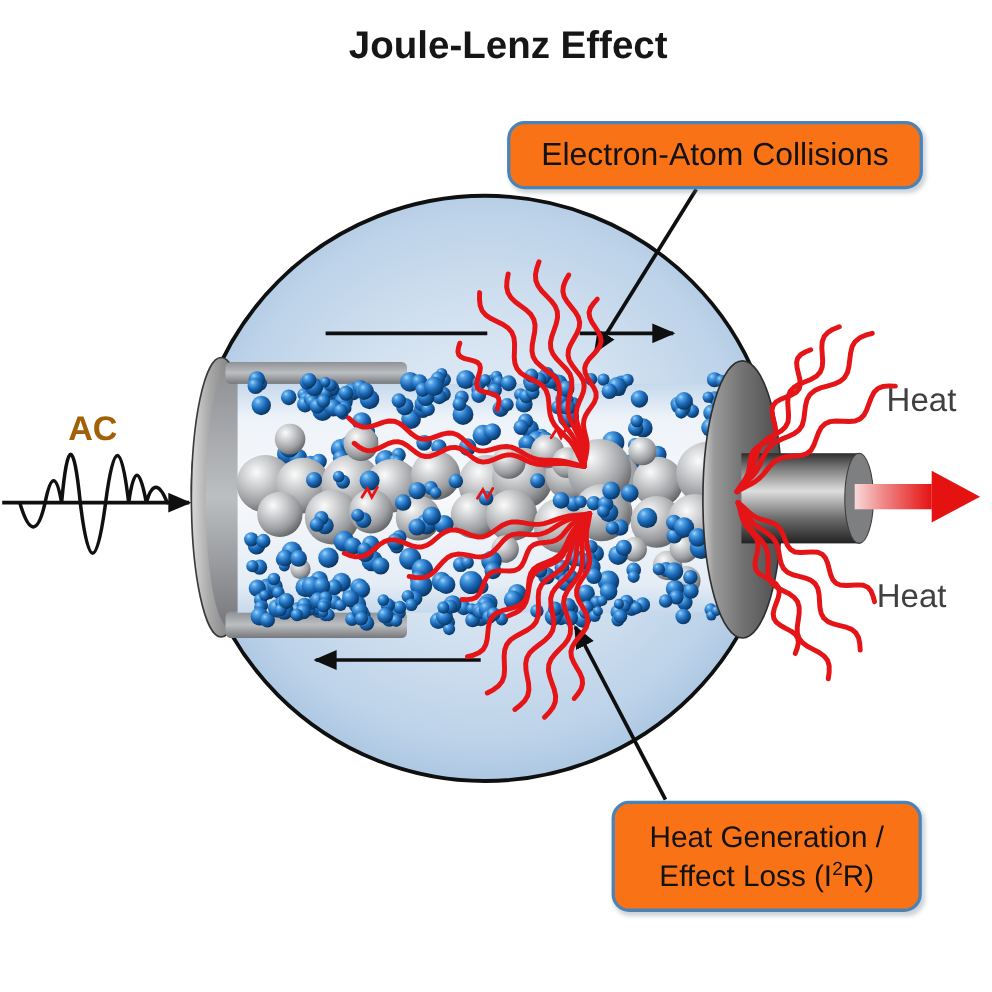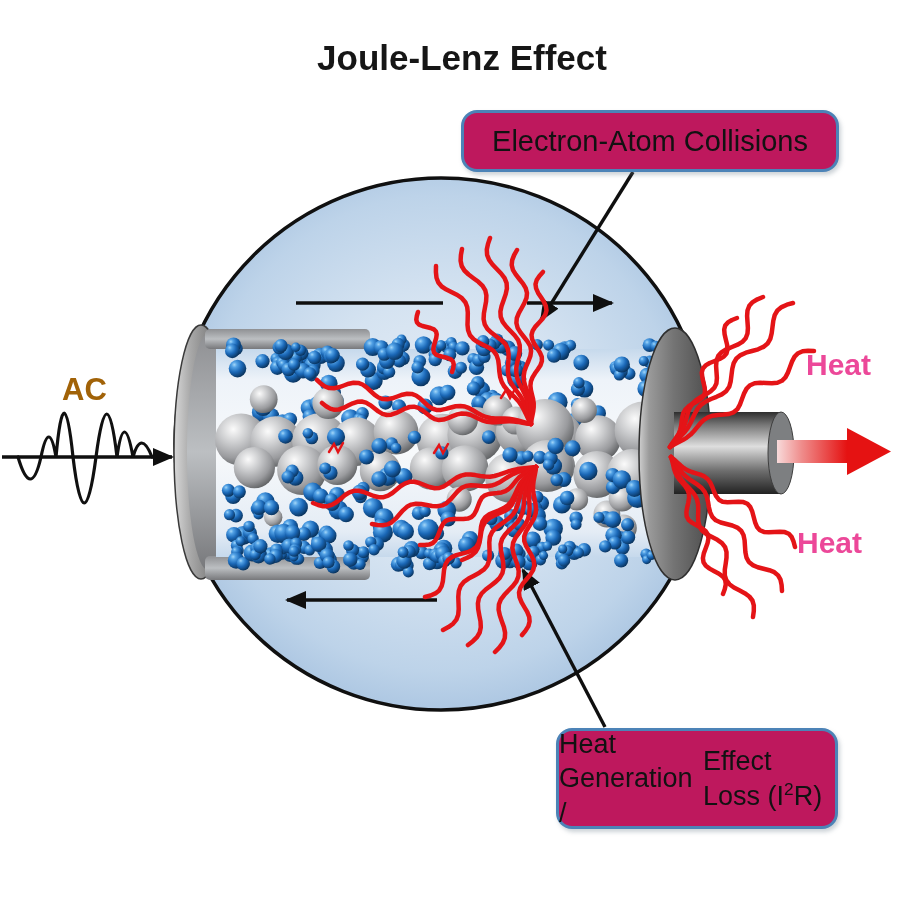--- a/index.html
+++ b/index.html
@@ -1,31 +1,31 @@
 <!DOCTYPE html>
 <html style="--red: #e41417; --border: #4c83b7; --black: #0f0f0f;"><head>
 <meta charset="utf-8">
 <style>
   html,body{margin:0;padding:0;background:#ffffff;}
   body{width:902px;height:902px;position:relative;overflow:hidden;
        font-family:"Liberation Sans",sans-serif;}
   .abs{position:absolute;}
-  .title{top:38px;left:0;width:100%;padding-left:22px;box-sizing:border-box;
+  .title{top:22px;left:0;width:100%;padding-left:22px;box-sizing:border-box;
          text-align:center;font-size:35px;font-weight:bold;color:#161616;}
   svg.stage{position:absolute;left:0;top:0;width:902px;height:902px;}
   .callout-box{position:absolute;border:3px solid var(--border,#4c83b7);
-         border-radius:16px;background:#be185d;color:#121212;
-         display:flex;align-items:center;justify-content:center;text-align:left;
+         border-radius:16px;background:#f97316;color:#121212;
+         display:flex;align-items:center;justify-content:center;text-align:right;
          box-shadow:2px 3px 4px rgba(110,125,140,.35);}
   .box1{left:461px;top:110px;width:372px;height:56px;font-size:29px;}
   .box2{left:556px;top:728px;width:276px;height:95px;font-size:27px;
-        line-height:1.28;flex-direction:row;}
+        line-height:1.28;flex-direction:column;}
   .box2 sup{font-size:.64em;line-height:0;}
   .ac-label{left:62px;top:372px;font-size:31px;font-weight:bold;color:#a16207;}
-  .heat-label{font-size:30px;font-weight:700;color:#ec4899;}
+  .heat-label{font-size:30px;font-weight:400;color:#404040;}
   .heat-top{left:806px;top:348px;}
   .heat-bot{left:797px;top:526px;}
   .heat-line{stroke:var(--red,#e41417);fill:none;stroke-width:4.5;
              stroke-linecap:round;stroke-linejoin:round;}
   .spark{stroke:var(--red,#e41417);fill:none;stroke-width:2.5;stroke-linecap:round;}
   .karrow{stroke:var(--black,#0f0f0f);stroke-width:3.4;fill:none;}
   #ahp{fill:var(--black,#0f0f0f);}
 </style>
 </head>
 <body>

